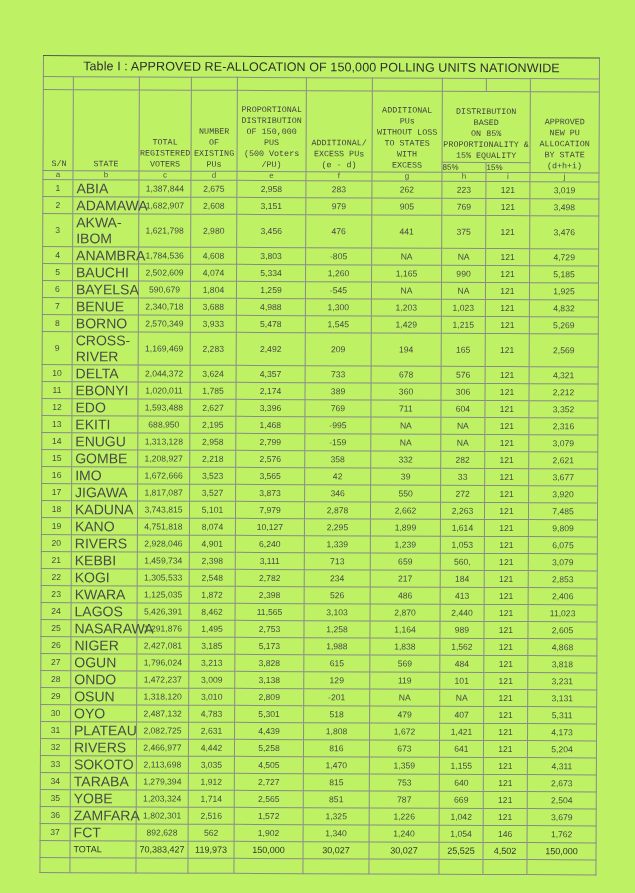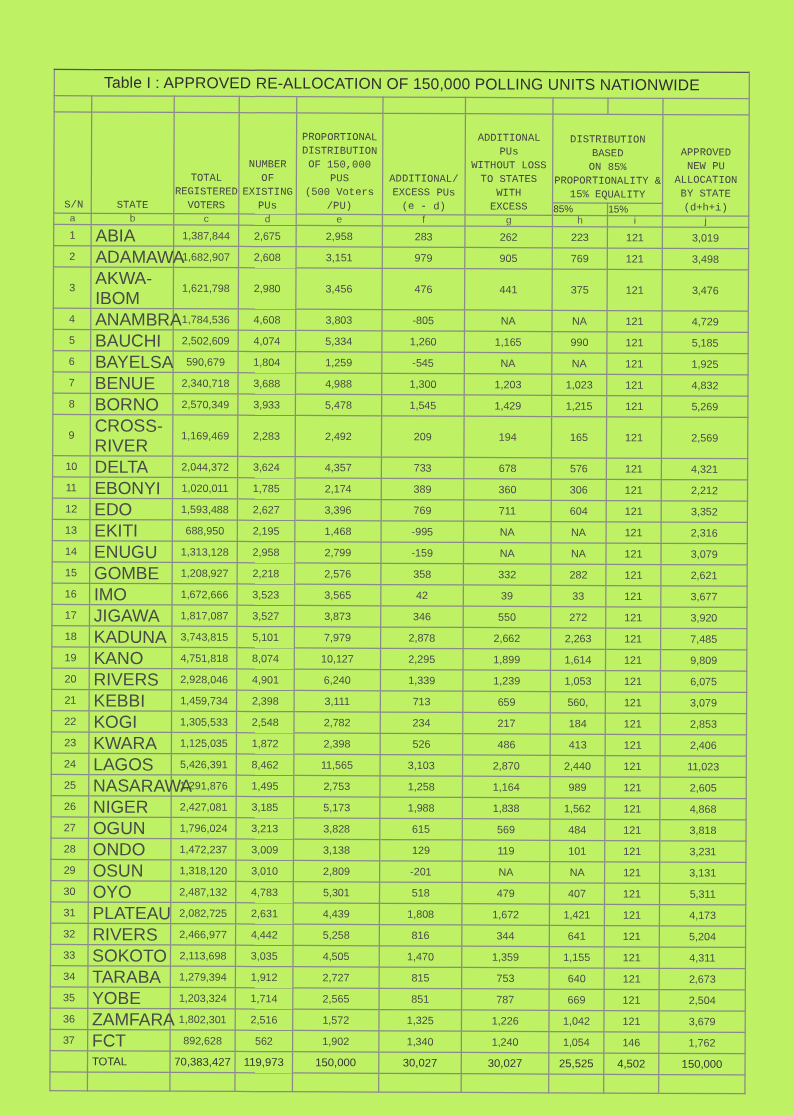--- a/index.html
+++ b/index.html
@@ -452,21 +452,21 @@
           <td>121</td>
           <td>4,173</td>
         </tr>
         <tr class="row ">
           <td>32</td>
           <td class="state">RIVERS</td>
           <td>2,466,977</td>
           <td>4,442</td>
           <td>5,258</td>
           <td>816</td>
-          <td>344</td>
+          <td>673</td>
           <td>641</td>
           <td>121</td>
           <td>5,204</td>
         </tr>
         <tr class="row ">
           <td>33</td>
           <td class="state">SOKOTO</td>
           <td>2,113,698</td>
           <td>3,035</td>
           <td>4,505</td>

